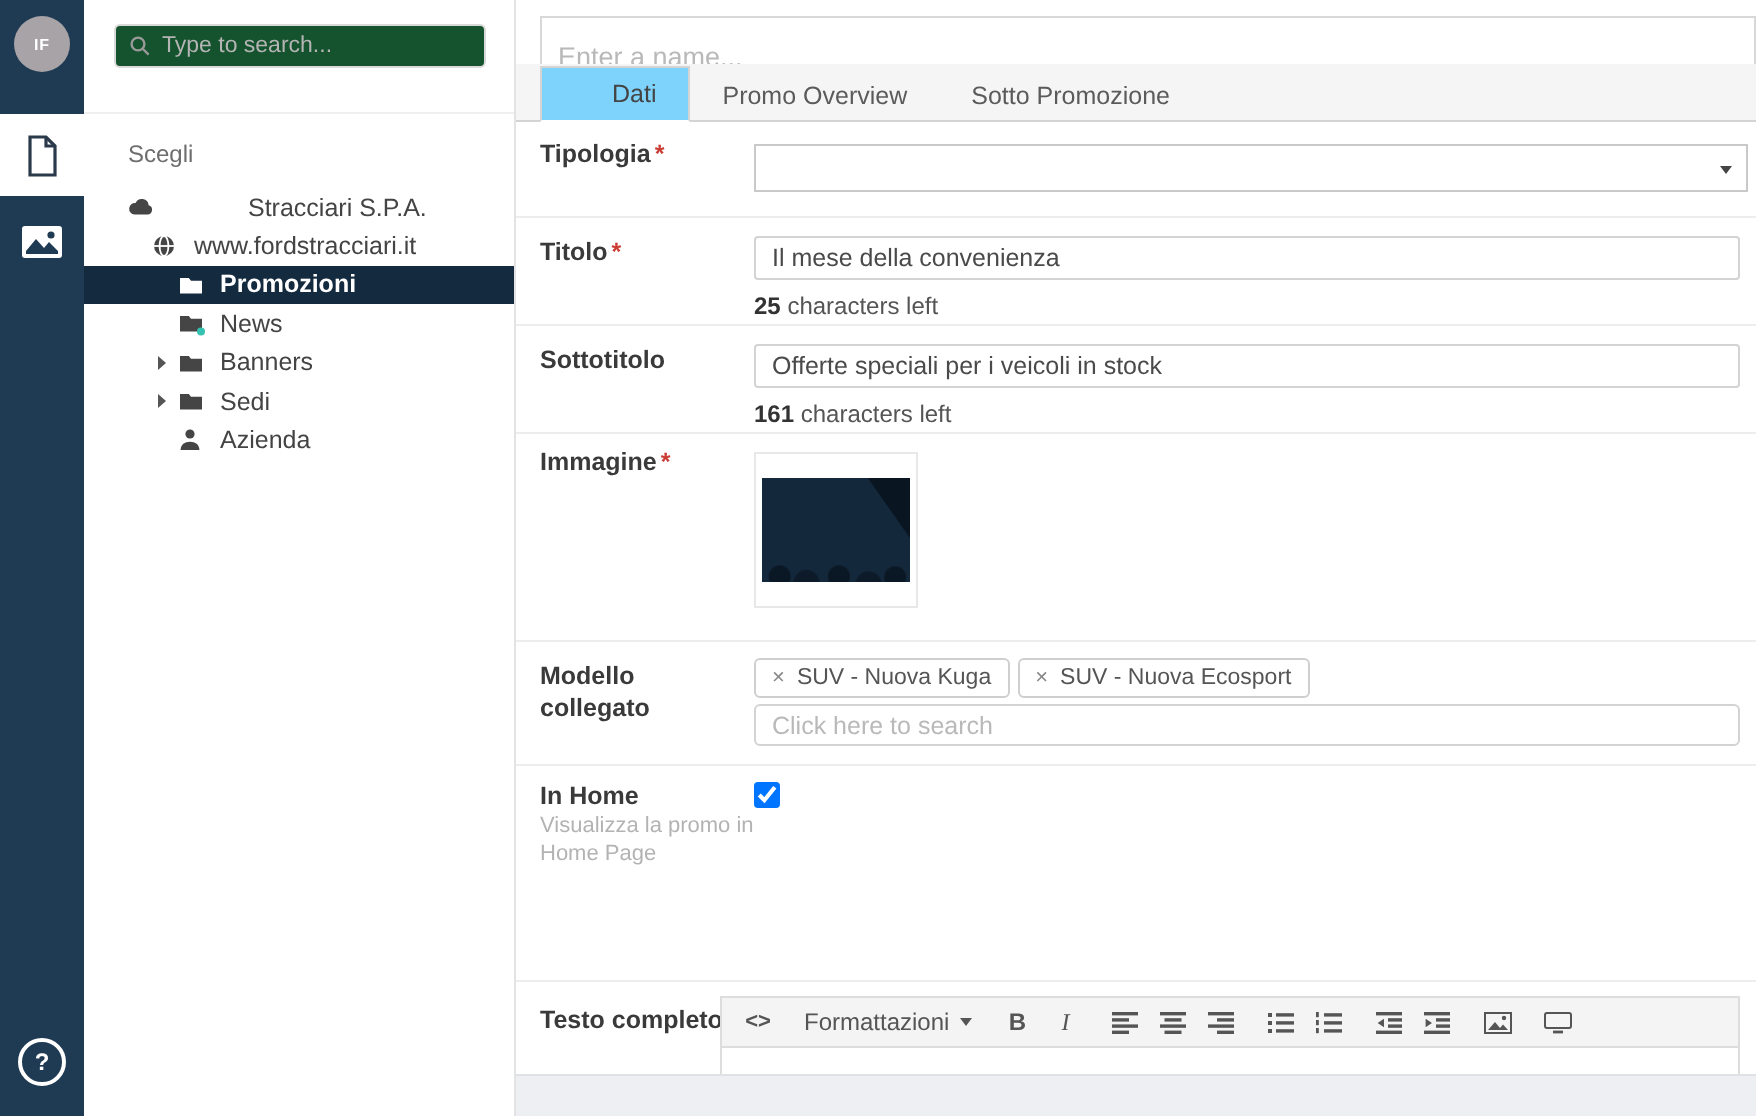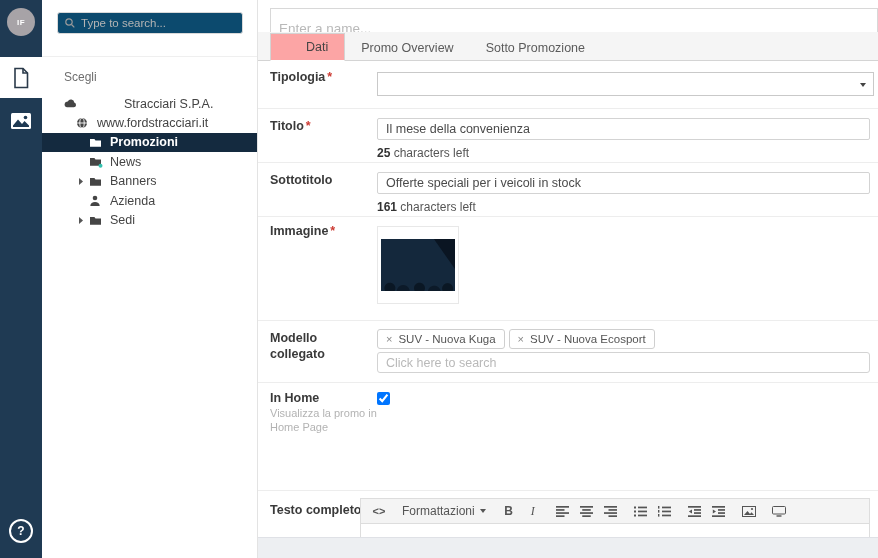--- a/index.html
+++ b/index.html
@@ -13,21 +13,21 @@
   .rail-item{position:absolute;left:0;width:42px;height:41px;display:flex;align-items:center;justify-content:center;}
   .rail-item.active{background:#fff;}
   .rail-help{position:absolute;left:0;bottom:12px;width:42px;height:30px;display:flex;align-items:center;justify-content:center;}
   .help-circle{width:20px;height:20px;border:2px solid #fff;border-radius:50%;color:#fff;
                font-size:12px;font-weight:bold;display:flex;align-items:center;justify-content:center;}
   
   .sidebar{position:absolute;left:42px;top:0;width:216px;height:558px;background:#fff;
            border-right:1px solid #e3e3e3;box-sizing:border-box;}
   .search-wrap{position:absolute;left:0;top:0;right:0;height:56px;border-bottom:1px solid #efefef;}
   .search-box{position:absolute;left:15px;right:14px;top:12px;height:20px;border:1px solid #d9d9d9;
-              border-radius:3px;display:flex;align-items:center;padding:0 7px;background:#0c4a6e;}
+              border-radius:3px;display:flex;align-items:center;padding:0 7px;background:#14532d;}
   .search-box .ph{color:#b4b4b4;font-size:11.5px;margin-left:6px;}
   .tree-header{position:absolute;left:22px;top:70px;font-size:12px;color:#6e6e6e;}
   .tree{position:absolute;left:0;right:0;top:94px;}
   .trow{position:relative;height:19.4px;display:flex;align-items:center;font-size:12.5px;color:#444;cursor:pointer;}
   .trow .caret{position:absolute;}
   .trow .ticon{position:absolute;display:flex;align-items:center;}
   .trow .tlabel{position:absolute;white-space:nowrap;}
   .trow.lv0 .ticon{left:22px;} .trow.lv0 .tlabel{left:42px;margin-left:40px;}
   .trow.lv1 .ticon{left:34px;} .trow.lv1 .tlabel{left:55px;}
   .trow.lv2 .ticon{left:47px;} .trow.lv2 .tlabel{left:68px;}
@@ -36,21 +36,21 @@
   
   .main{position:absolute;left:258px;top:0;right:0;bottom:0;background:#fff;}
   .name-input{position:absolute;left:12px;right:0;top:8px;height:40px;border:1px solid #d8d8d8;
               box-sizing:border-box;padding:0 8px;font-size:13.5px;color:#444;outline:none;
               font-family:"Liberation Sans",sans-serif;}
   .name-input::placeholder{color:#b9b9b9;}
   .tabstrip{position:absolute;left:0;right:0;top:32px;height:28px;background:#f5f5f5;
             border-bottom:1px solid #d4d4d4;box-sizing:content-box;}
   .tabs{position:absolute;left:12px;bottom:-1px;display:flex;align-items:flex-end;}
   .tab{height:26px;line-height:26px;padding:0 16px;font-size:12.5px;color:#5b5b5b;cursor:pointer;}
-  .tab.active{background:#fca5a5;border:1px solid #d4d4d4;border-bottom:1px solid #fff;color:#444;padding-left:35px;}
+  .tab.active{background:#7dd3fc;border:1px solid #d4d4d4;border-bottom:1px solid #fff;color:#444;padding-left:35px;}
   
   .frow{position:absolute;left:0;right:0;border-top:1px solid #ededed;}
   .frow.first{border-top:none;}
   .flabel{position:absolute;left:12px;top:10px;font-size:12.5px;font-weight:bold;color:#3a3a3a;width:100px;line-height:1.25;}
   .req{color:#cc3b33;font-weight:bold;margin-left:2px;}
   .fdesc{position:absolute;left:12px;font-size:11px;color:#b3b3b3;width:110px;line-height:1.25;}
   .fctrl{position:absolute;left:119px;right:8px;}
   .text-input{width:100%;height:22px;border:1px solid #d3d3d3;border-radius:2px;box-sizing:border-box;
               padding:0 8px;font-size:12.5px;color:#4a4a4a;outline:none;background:#fff;
               font-family:"Liberation Sans",sans-serif;}
@@ -195,40 +195,40 @@
             </svg>
         </span>
         <span class="ticon">
           <svg width="13" height="11" viewBox="0 0 13 11">
               <path d="M1 2h4.4l1.1 1.4H12v6.4H1z" fill="#454545"></path>
             </svg>
         </span>
         <span class="tlabel">Banners</span>
       </div>
       <div class="trow lv2">
+        <span class="caret">
+          <svg width="4" height="7" viewBox="0 0 4 7">
+              <polygon points="0,0 4,3.5 0,7" fill="#555"></polygon>
+            </svg>
+        </span>
+        <span class="ticon">
+          <svg width="13" height="11" viewBox="0 0 13 11">
+              <path d="M1 2h4.4l1.1 1.4H12v6.4H1z" fill="#454545"></path>
+            </svg>
+        </span>
+        <span class="tlabel">Sedi</span>
+      </div>
+      <div class="trow lv2">
         <span class="ticon">
           <svg width="12" height="12" viewBox="0 0 12 12">
               <circle cx="6" cy="3" r="2.3" fill="#454545"></circle>
               <path d="M1.3 11c0-2.7 2.1-4.1 4.7-4.1S10.7 8.3 10.7 11z" fill="#454545"></path>
             </svg>
         </span>
         <span class="tlabel">Azienda</span>
-      </div>
-      <div class="trow lv2">
-        <span class="caret">
-          <svg width="4" height="7" viewBox="0 0 4 7">
-              <polygon points="0,0 4,3.5 0,7" fill="#555"></polygon>
-            </svg>
-        </span>
-        <span class="ticon">
-          <svg width="13" height="11" viewBox="0 0 13 11">
-              <path d="M1 2h4.4l1.1 1.4H12v6.4H1z" fill="#454545"></path>
-            </svg>
-        </span>
-        <span class="tlabel">Sedi</span>
       </div>
     </div>
   </div>
 
   <div class="main">
     <input class="name-input" placeholder="Enter a name..." style="">
 
     <div class="tabstrip">
       <div class="tabs">
         <div class="tab active">Dati</div>

